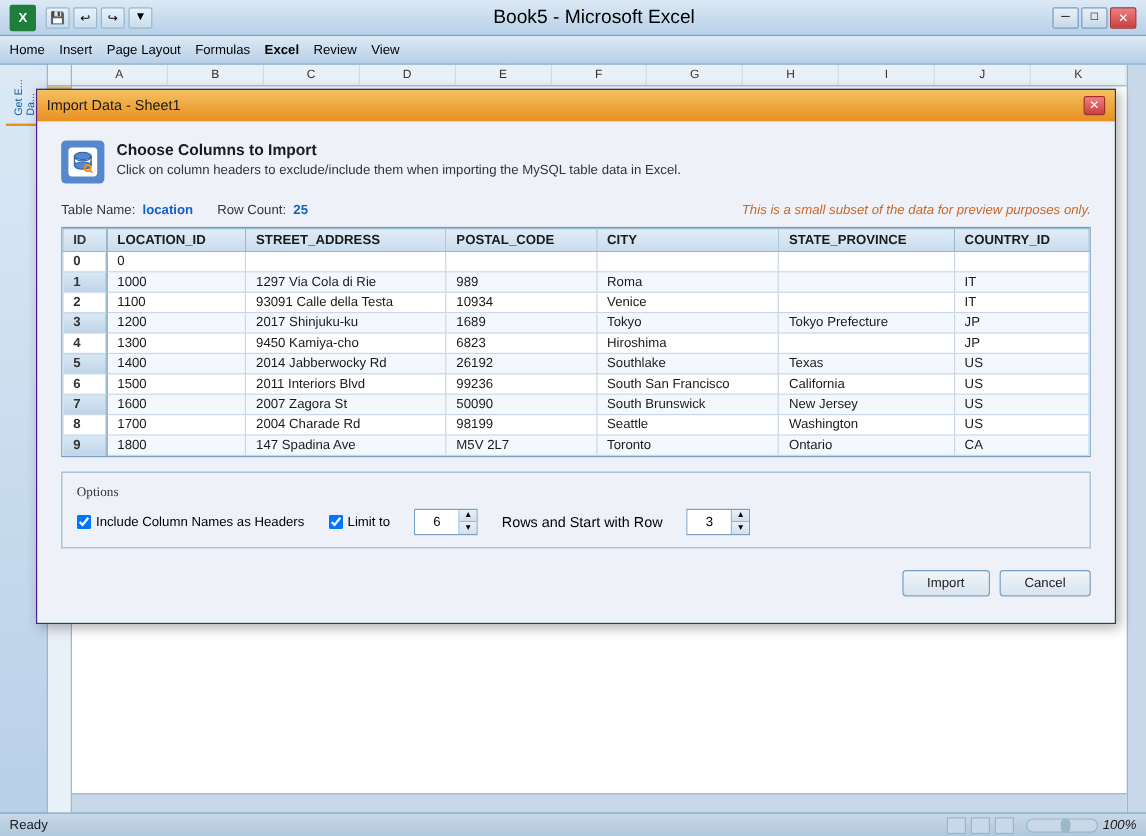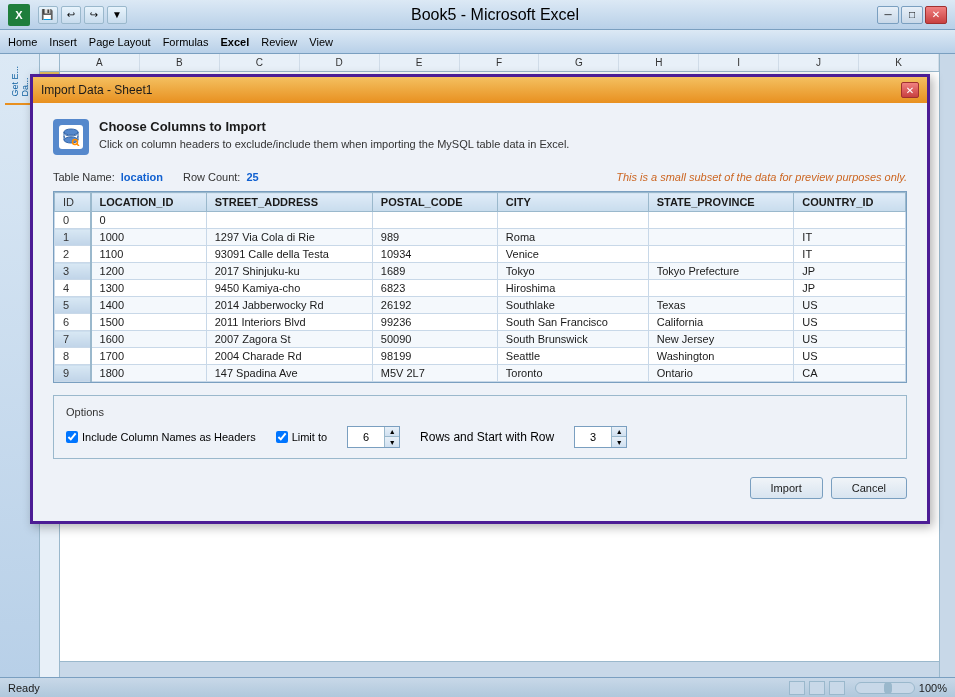--- a/index.html
+++ b/index.html
@@ -104,21 +104,21 @@
       z-index: 10;
     }
 
     
     .dialog {
       position: absolute;
       top: 20px;
       left: 30px;
       width: 900px;
       background: #0f766e;
-      border: 3px solid #4c1d95;
+      border: 1px solid #4c1d95;
       box-shadow: 3px 3px 10px rgba(0,0,0,0.3);
     }
     .dialog-title-bar {
       background: linear-gradient(to bottom, #f4c060 0%, #e89020 100%);
       height: 26px;
       display: flex;
       align-items: center;
       justify-content: space-between;
       padding: 0 8px;
       font-size: 12px;
@@ -245,40 +245,41 @@
       white-space: nowrap;
     }
     .data-table tr:nth-child(even) td {
       background: #f4f8fc;
     }
     .data-table tr:nth-child(odd) td {
       background: white;
     }
     .data-table td:first-child, .data-table th:first-child {
       background: linear-gradient(to bottom, #e0ecf8, #c8dced);
-      font-weight: normal;
+      font-weight: bold;
       color: #333;
       border-right: 2px solid #9ab8cc;
     }
     .data-table tr:nth-child(even) td:first-child {
       background: linear-gradient(to bottom, #d8e8f4, #c0d4e8);
     }
 
     
     .options-section {
       border: 1px solid #9ab8cc;
       background: #eef2f8;
       padding: 10px 12px;
       margin-bottom: 12px;
     }
     .options-title {
       font-size: 11px;
       color: #333;
       margin-bottom: 8px;
       font-weight: normal;
+      font-family: Liberation Serif, serif;
     }
     .options-row {
       display: flex;
       align-items: center;
       gap: 20px;
     }
     .checkbox-group {
       display: flex;
       align-items: center;
       gap: 4px;
@@ -357,20 +358,21 @@
       gap: 20px;
     }
     .status-right {
       margin-left: auto;
       display: flex;
       align-items: center;
       gap: 10px;
     }
     .zoom-text {
       font-size: 11px;
+      font-style: italic;
     }
     .sheet-row-num {
       height: 18px;
       display: flex;
       align-items: center;
       justify-content: center;
       font-size: 10px;
       color: #333;
       border-bottom: 1px solid #d0dce8;
     }

